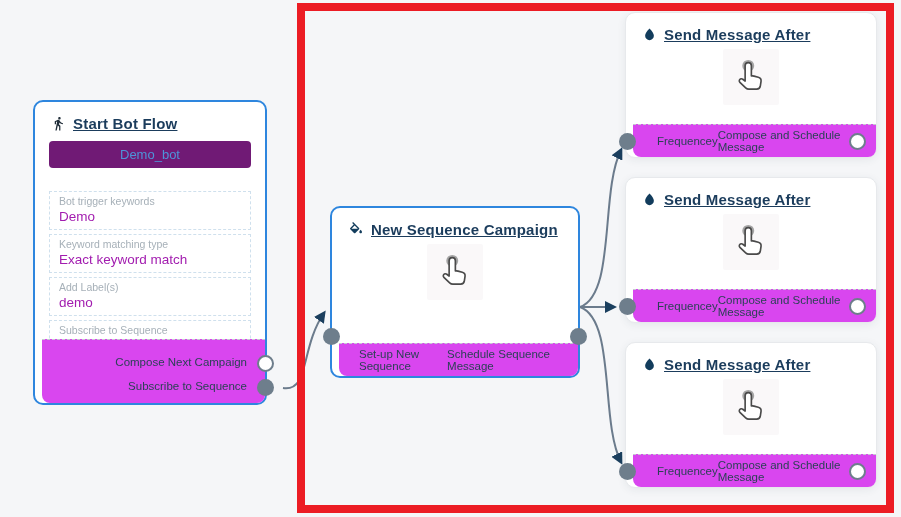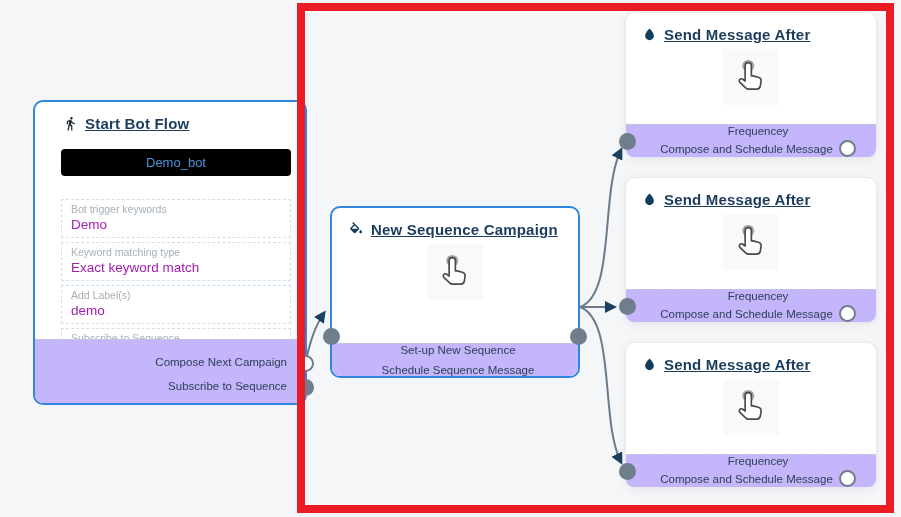--- a/index.html
+++ b/index.html
@@ -14,33 +14,33 @@
     box-sizing:border-box;
   }
   .node.blue{border:2px solid #2e86de;}
   .node.plain{border:1px solid #e7e9ec;box-shadow:0 2px 8px rgba(40,60,80,0.08);}
   .node-header{
     display:flex;align-items:center;gap:7px;padding:13px 16px 0 16px;
   }
   .node-title{font-size:15px;font-weight:bold;color:#1b3c5c;letter-spacing:.2px;text-decoration:underline;}
   .hicon{display:flex;align-items:center;}
   .pill{
-    margin:17px 14px 0 14px;background:#000000;color:#4e93d9;border-radius:4px;
+    margin:9px 14px 0 14px;background:#701a75;color:#4e93d9;border-radius:4px;
     text-align:center;font-size:13px;padding:6px 4px;
   }
   .fields{margin:23px 14px 0 14px;}
   .field{
     border:1px dashed #cfe0ed;padding:3px 9px 4px 9px;margin-bottom:4px;
     background:#fff;
   }
   .field-label{font-size:10.5px;color:#a6b0b8;line-height:13px;}
   .field-value{font-size:13.5px;color:#a21caf;line-height:17px;}
   .node-footer{
-    position:absolute;left:0;right:0;bottom:0;background:#c4b5fd;
-    border-top:1px dashed #c4cad0;border-radius:0 0 8px 8px;flex-direction:column;
+    position:absolute;left:7px;right:0;bottom:0;background:#d946ef;
+    border-top:1px dashed #c4cad0;border-radius:0 0 8px 8px;
   }
   .start-footer{height:64px;padding-top:10px;box-sizing:border-box;}
   .out-row{
     height:24px;line-height:24px;text-align:right;padding-right:18px;
     font-size:11.5px;color:#2c4156;
   }
   .bar-footer{
     height:33px;display:flex;align-items:center;justify-content:space-between;
     font-size:11.5px;color:#2c4156;box-sizing:border-box;
   }
@@ -70,21 +70,21 @@
     <marker id="arw" viewBox="0 0 8 8" refX="6" refY="4" markerWidth="6" markerHeight="6" orient="auto">
       <path d="M0,0 L8,4 L0,8 z" fill="#1b3f5e"></path>
     </marker>
   </defs>
   <path d="M 283 388 C 310 392, 300 348, 324 313" fill="none" stroke="#6b7b8c" stroke-width="2" marker-end="url(#arw)"></path>
   <path d="M 580 307 C 616 294, 600 192, 621 150" fill="none" stroke="#6b7b8c" stroke-width="2" marker-end="url(#arw)"></path>
   <path d="M 580 307 L 614 307" fill="none" stroke="#6b7b8c" stroke-width="2" marker-end="url(#arw)"></path>
   <path d="M 580 307 C 616 320, 600 422, 621 462" fill="none" stroke="#6b7b8c" stroke-width="2" marker-end="url(#arw)"></path>
 </svg>
 
-<div class="node blue" style="left:33px;top:100px;width:274px;height:305px;padding-left:12px;">
+<div class="node blue" style="left:33px;top:100px;width:234px;height:305px;">
   <div class="node-header">
     <span class="hicon">
       <svg viewBox="0 0 24 24" width="15" height="15" fill="#222f3a">
           <path d="M13.5 5.5c1.1 0 2-.9 2-2s-.9-2-2-2-2 .9-2 2 .9 2 2 2zM9.8 8.9L7 23h2.1l1.8-8 2.1 2v6h2v-7.5l-2.1-2 .6-3C14.8 12 16.8 13 19 13v-2c-1.9 0-3.5-1-4.3-2.4l-1-1.6c-.4-.6-1-1-1.7-1-.3 0-.5.1-.8.1L6 8.3V13h2V9.6l1.8-.7z"></path>
         </svg>
     </span>
     <span class="node-title">Start Bot Flow</span>
   </div>
   <div class="pill">Demo_bot</div>
   <div class="fields">

